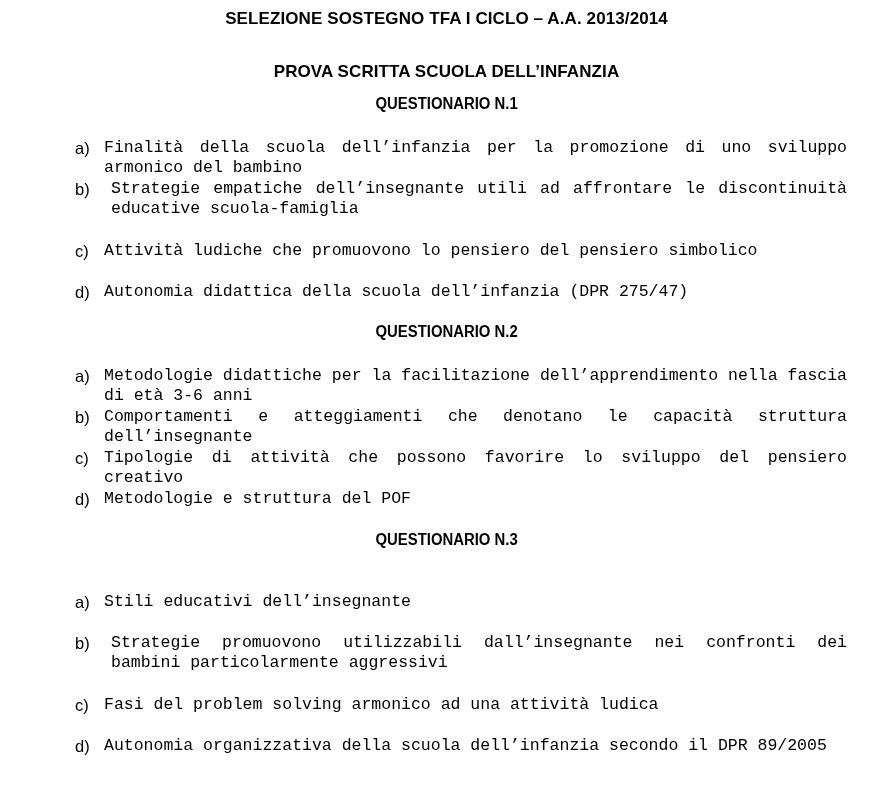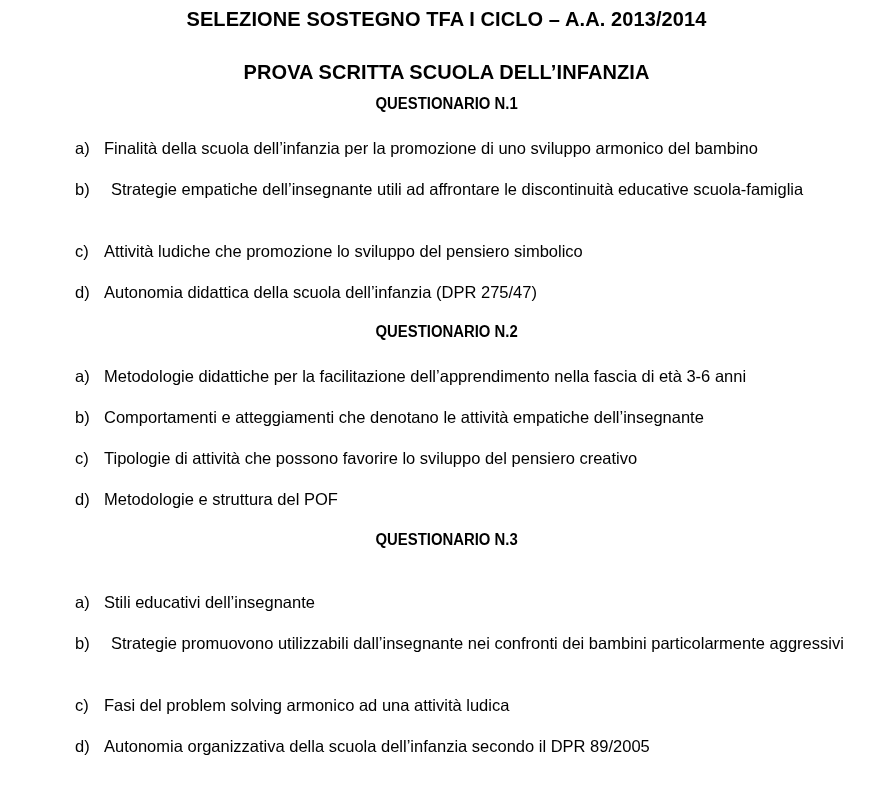--- a/index.html
+++ b/index.html
@@ -22,21 +22,21 @@
       width: 893px;
       height: 789px;
       background: #ffffff;
     }
     .header {
       position: absolute;
       left: 0;
       width: 893px;
       text-align: center;
       font-weight: bold;
-      font-size: 20px;
+      font-size: 17px;
       line-height: 20px;
       letter-spacing: 0.1px;
     }
     .header-line1 { top: 9px; }
     .header-line2 { top: 46px; margin-top: 16px; }
     .q-title {
       position: absolute;
       left: 0;
       width: 893px;
       text-align: center;
@@ -56,20 +56,21 @@
     .item .letter {
       position: absolute;
       left: 0;
       top: 0;
       width: 28px;
     }
     .item .text {
       display: block;
       margin-left: 29px;
       text-align: justify;
+      font-family: Liberation Mono, monospace;
     }
     .item .text.justified {
       text-align: justify;
       text-align-last: left;
       margin-left: 36px;
     }
   </style>
 </head>
 <body>
 
@@ -83,36 +84,36 @@
   <div class="item" style="top:138px;">
     <span class="letter">a)</span>
     <span class="text">Finalità della scuola dell’infanzia per la promozione di uno sviluppo armonico del bambino</span>
   </div>
   <div class="item" style="top:179px;">
     <span class="letter">b)</span>
     <span class="text justified">Strategie empatiche dell’insegnante utili ad affrontare le discontinuità educative scuola-famiglia</span>
   </div>
   <div class="item" style="top:241px;">
     <span class="letter">c)</span>
-    <span class="text">Attività ludiche che promozione lo sviluppo del pensiero simbolico</span>
+    <span class="text">Attività ludiche che promuovono lo pensiero del pensiero simbolico</span>
   </div>
   <div class="item" style="top:282px;">
     <span class="letter">d)</span>
     <span class="text">Autonomia didattica della scuola dell’infanzia (DPR 275/47)</span>
   </div>
 
   <div class="q-title" style="top:322px;">QUESTIONARIO N.2</div>
 
   <div class="item" style="top:366px;">
     <span class="letter">a)</span>
     <span class="text">Metodologie didattiche per la facilitazione dell’apprendimento nella fascia di età 3-6 anni</span>
   </div>
   <div class="item" style="top:407px;">
     <span class="letter">b)</span>
-    <span class="text">Comportamenti e atteggiamenti che denotano le attività empatiche dell’insegnante</span>
+    <span class="text">Comportamenti e atteggiamenti che denotano le capacità struttura dell’insegnante</span>
   </div>
   <div class="item" style="top:448px;">
     <span class="letter">c)</span>
     <span class="text">Tipologie di attività che possono favorire lo sviluppo del pensiero creativo</span>
   </div>
   <div class="item" style="top:489px;">
     <span class="letter">d)</span>
     <span class="text">Metodologie e struttura del POF</span>
   </div>
 

